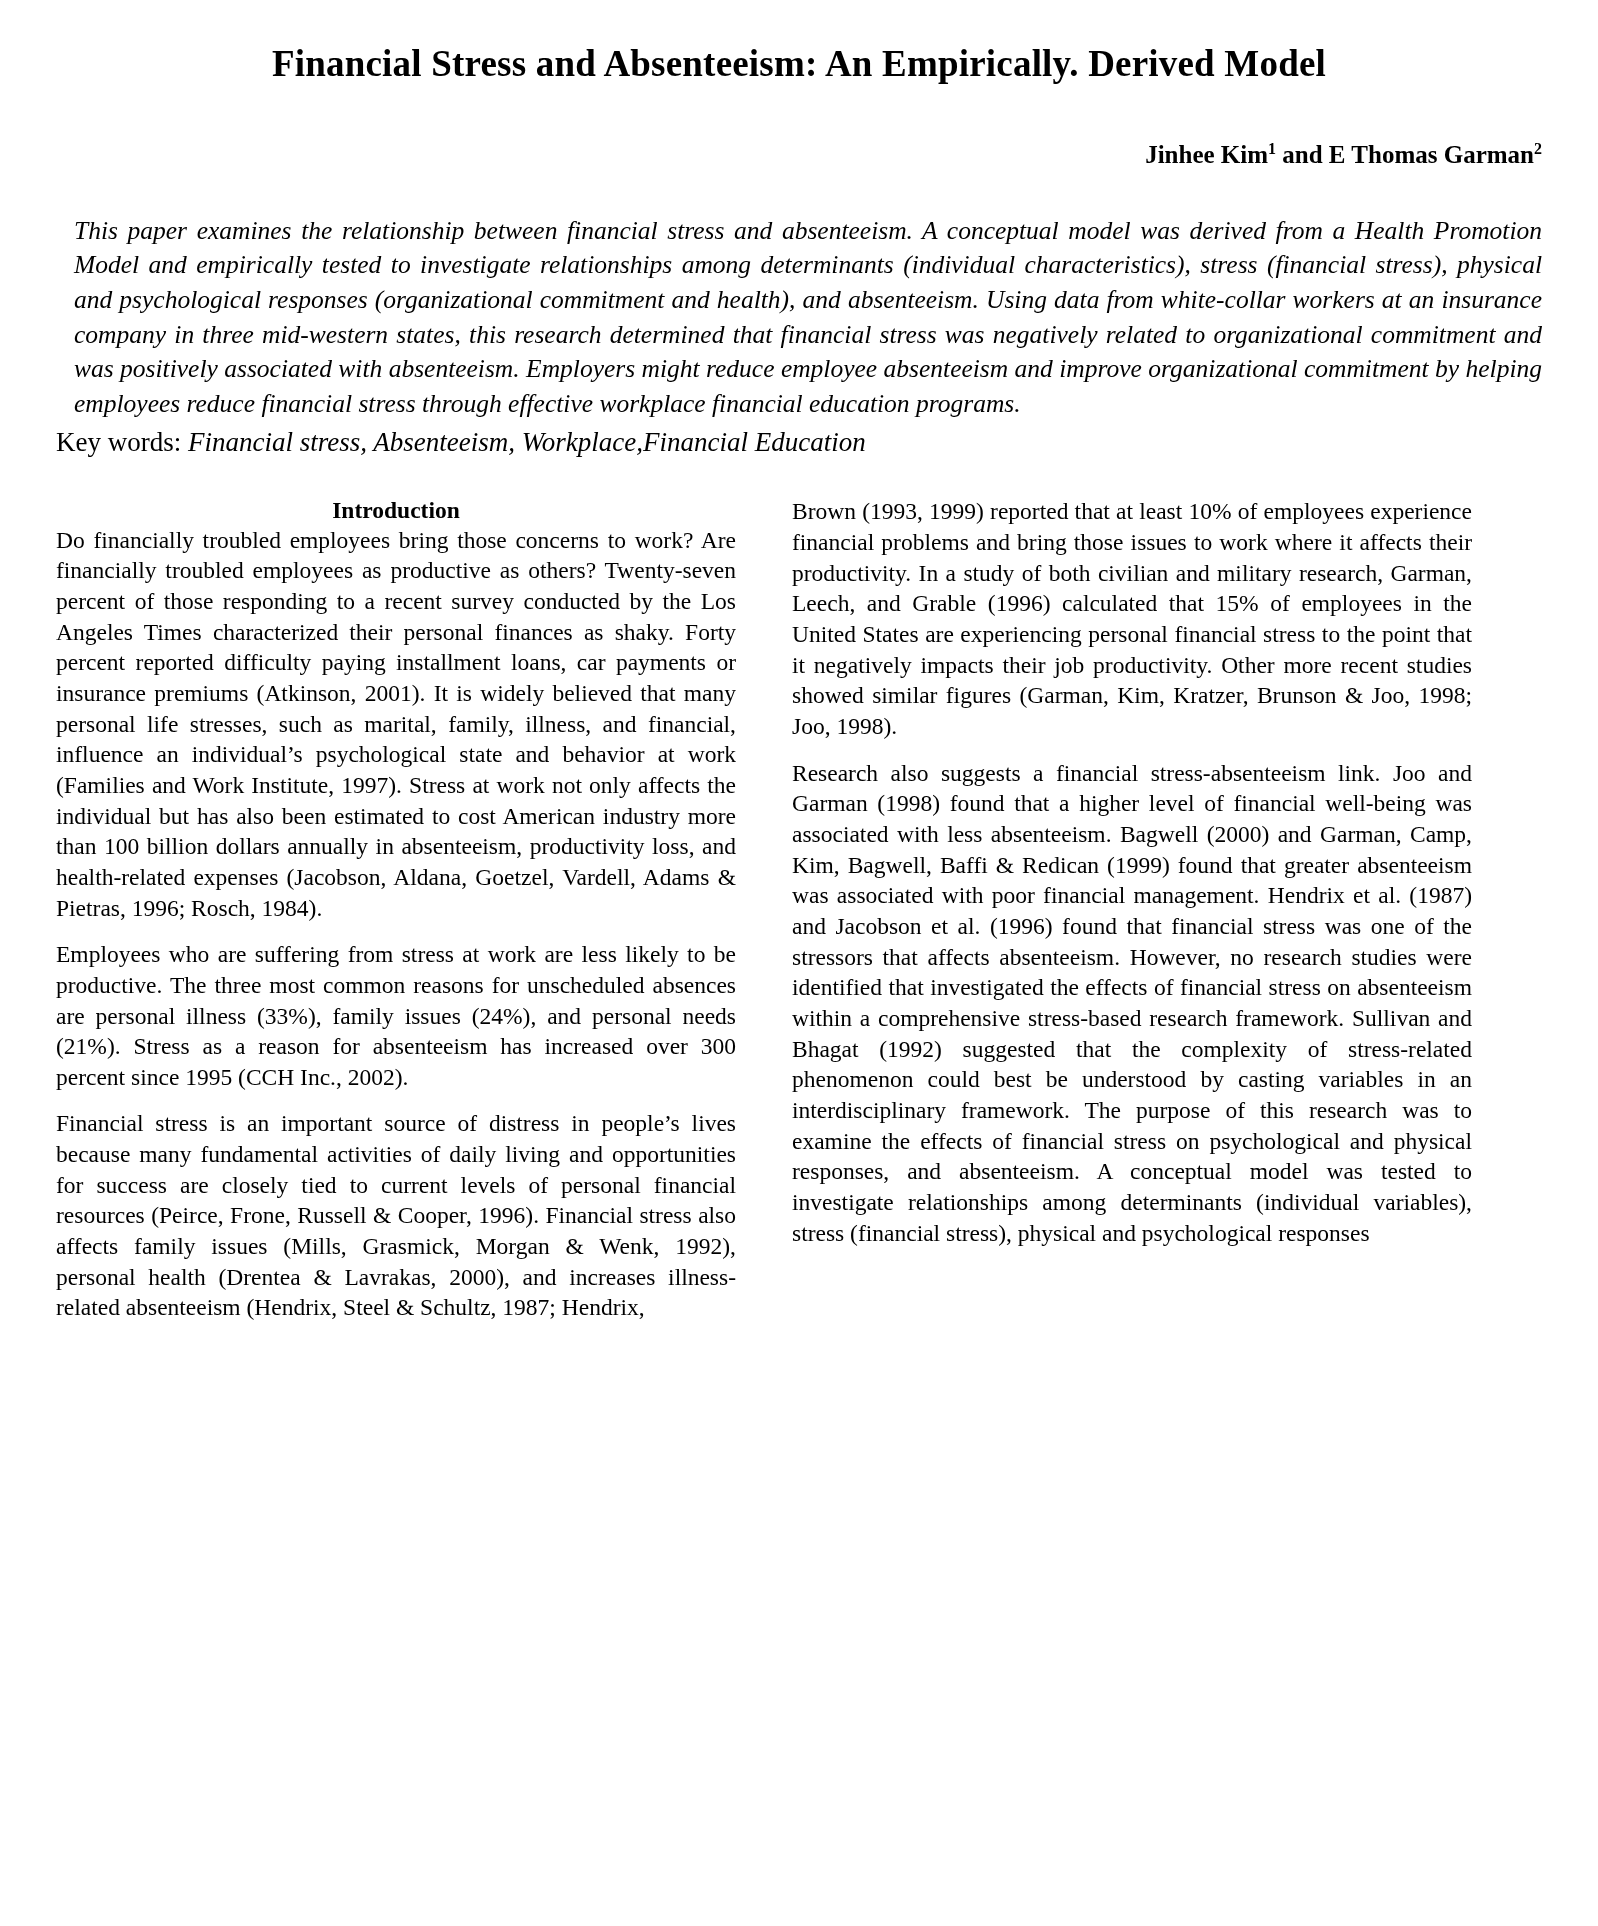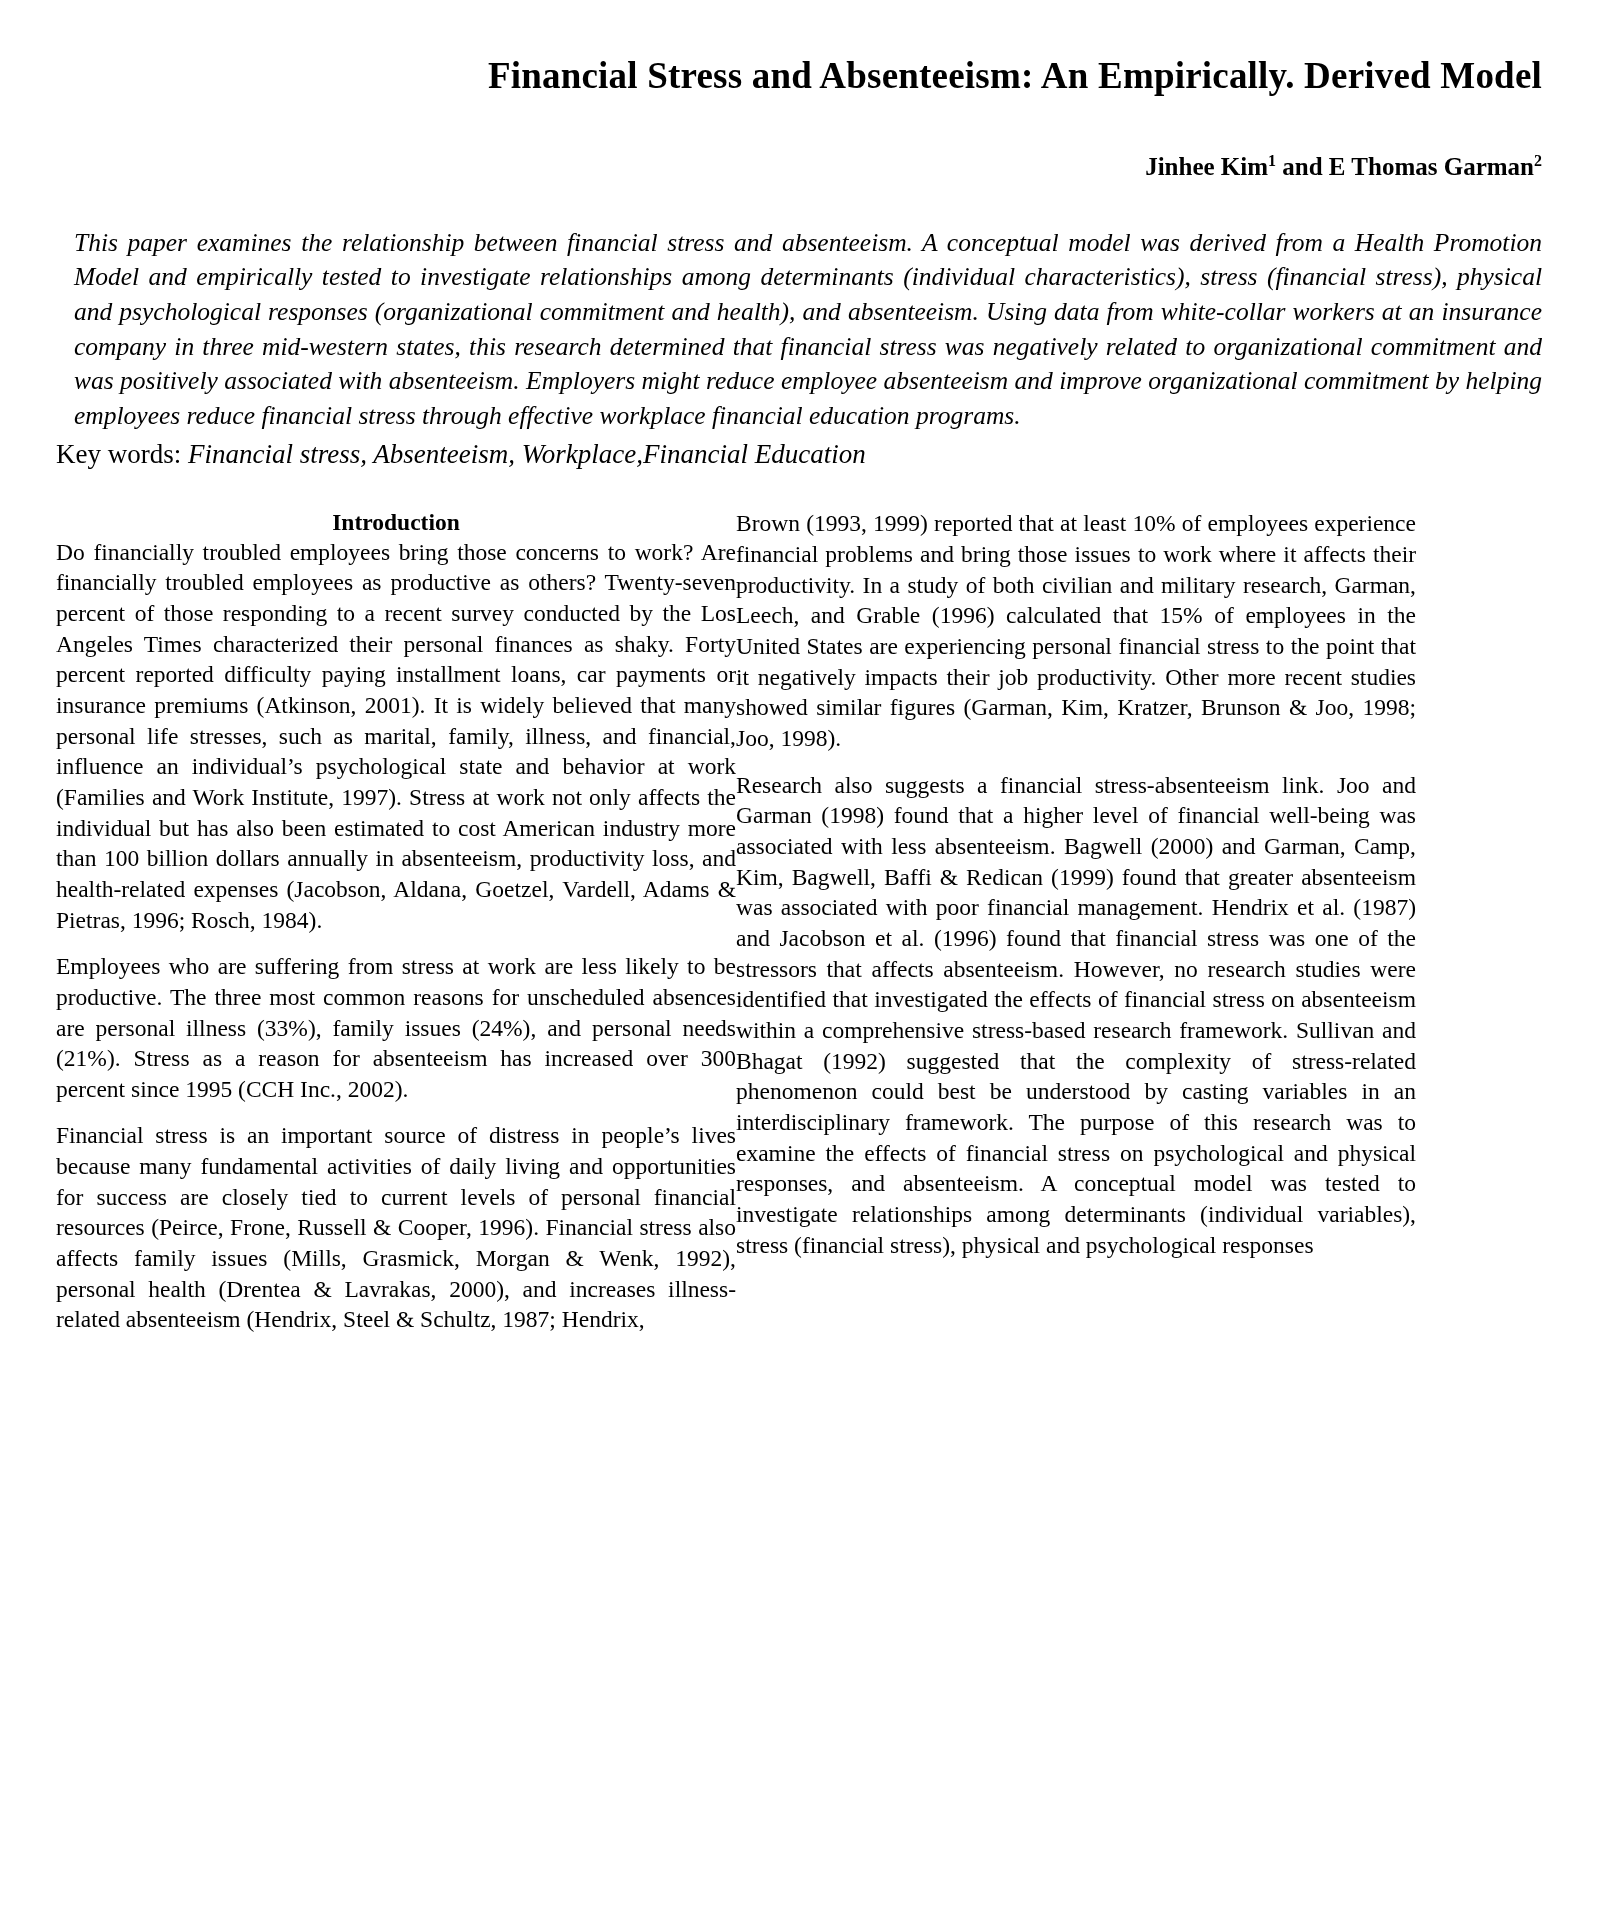--- a/index.html
+++ b/index.html
@@ -16,23 +16,23 @@
   }
   .page {
     box-sizing: border-box;
     width: 1598px;
     height: 1926px;
     padding: 34px 56px 0 56px;
   }
   .title {
     font-size: 37px;
     font-weight: bold;
-    text-align: right;
+    text-align: center;
     line-height: 1.2;
-    margin: 20px 0 0 0;
+    margin: 8px 0 0 0;
     letter-spacing: 0.2px;
   }
   .authors {
     font-size: 25px;
     font-weight: bold;
     text-align: right;
     margin: 54px 0 0 0;
   }
   .authors sup {
     font-size: 16px;
@@ -54,20 +54,21 @@
   }
   .keywords .kw-label {
     font-style: normal;
   }
   .keywords .kw-value {
     font-style: italic;
   }
   .columns {
     display: flex;
     margin-top: 36px;
+    gap: 56px;
   }
   .col {
     width: 680px;
     flex: 0 0 680px;
   }
   .section-head {
     font-size: 23.5px;
     font-weight: bold;
     text-align: center;
     margin: 0 0 0 0;

